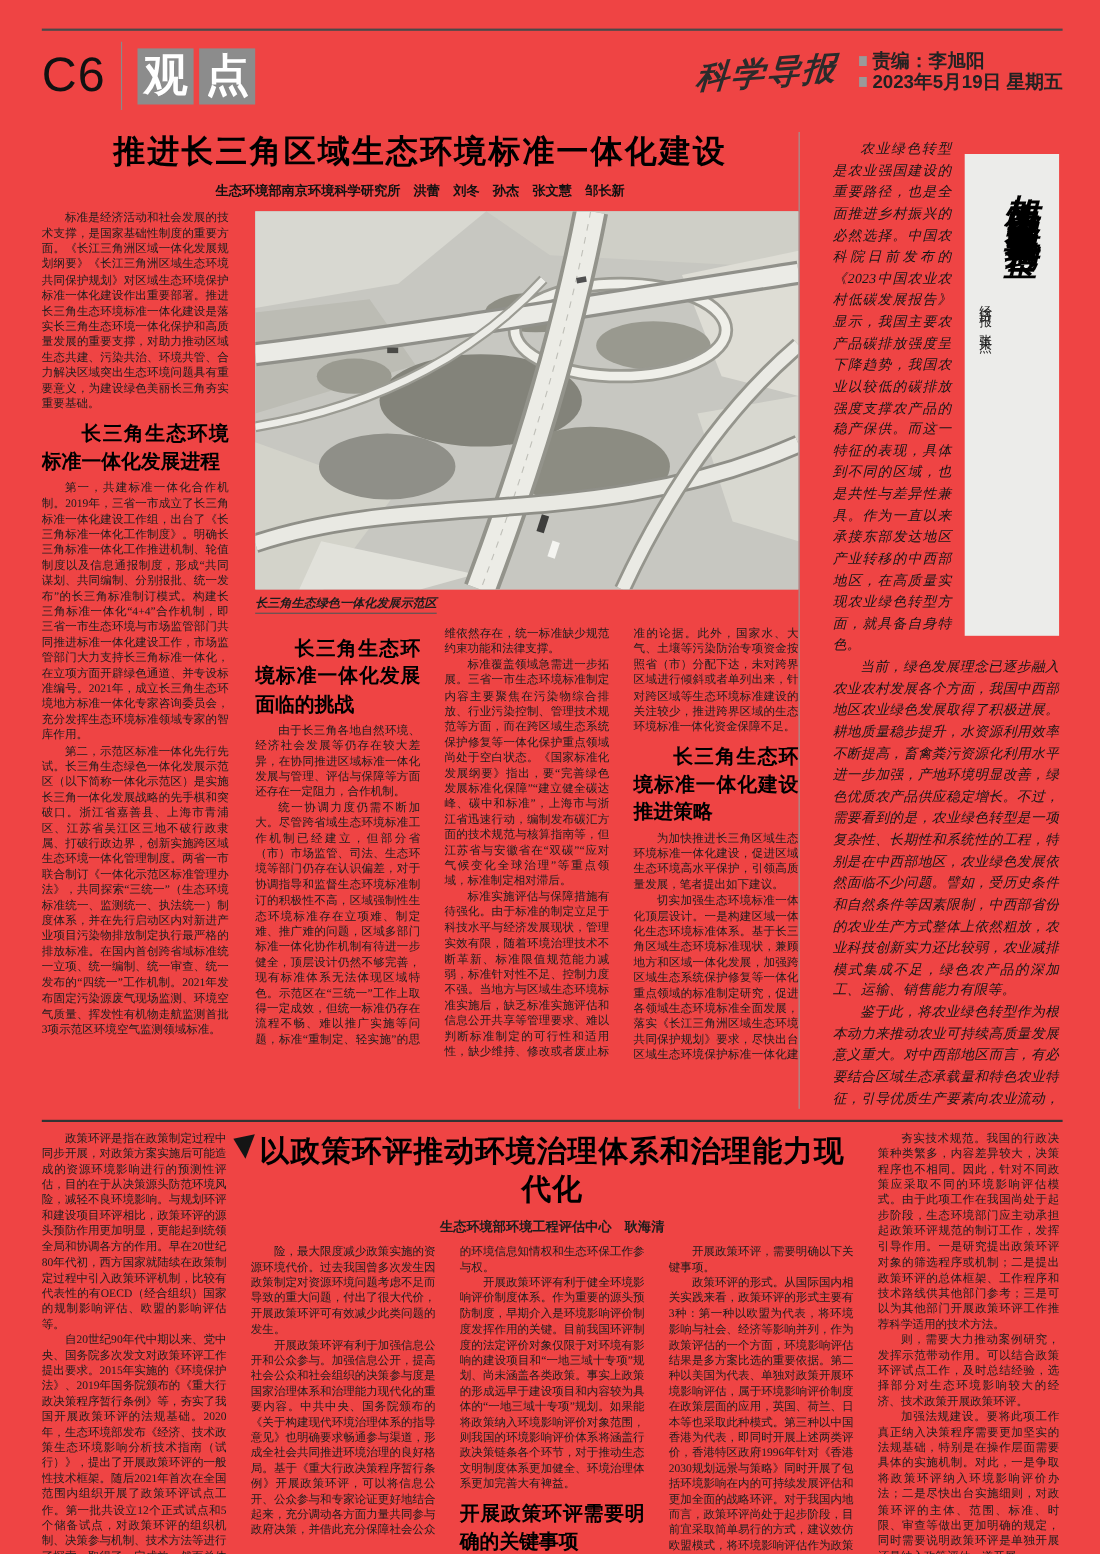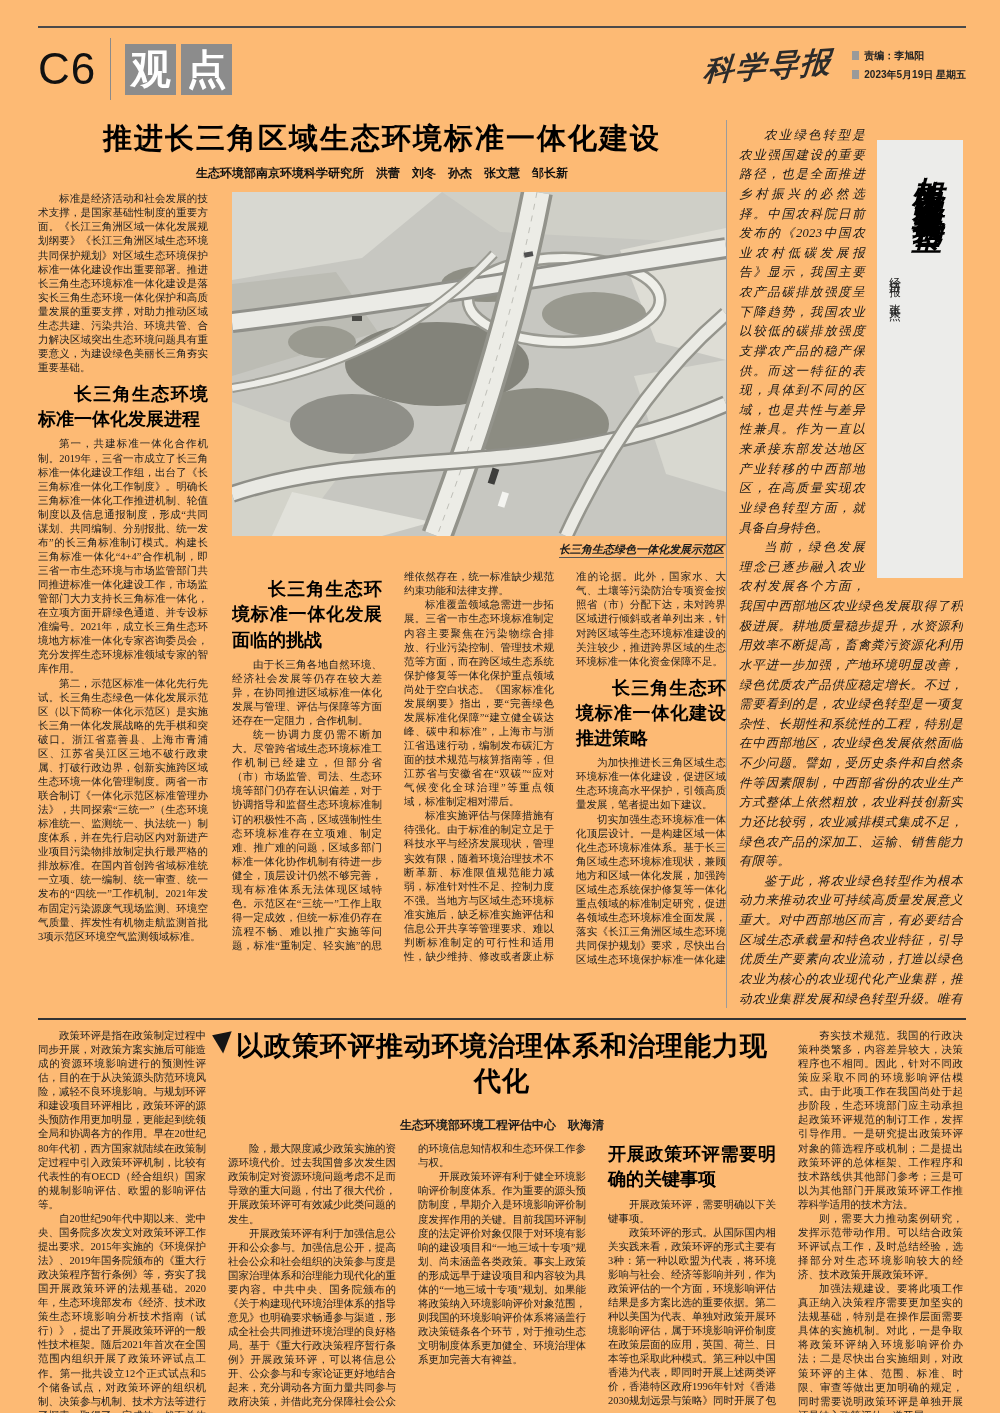--- a/index.html
+++ b/index.html
@@ -1,82 +1,82 @@
 <!DOCTYPE html>
 <html><head>
 <meta charset="utf-8">
 <style>
   * { margin:0; padding:0; box-sizing:border-box; }
   html,body { background:#e8e8e6; }
   body { width:1000px; font-family:"Liberation Serif","DejaVu Serif",serif; color:#1d1d1d; }
-  .page { width:1000px; height:1413px; background:#fdba74; padding:26px 34px 18px 38px; overflow:hidden; position:relative; }
+  .page { width:1000px; height:1413px; background:#ef4444; padding:26px 34px 18px 38px; overflow:hidden; position:relative; }
 
   .top-rule { border-top:2px solid #4a4a4a; margin-bottom:10px; }
 
   
   .masthead { display:flex; justify-content:space-between; align-items:flex-start; height:74px; }
   .mh-left { display:flex; align-items:center; gap:14px; }
   .page-no { font-family:"Liberation Sans","DejaVu Sans",sans-serif; font-size:44px; font-weight:500; letter-spacing:1px; color:#111; }
   .vdiv { width:1px; height:62px; background:#8a8a8a; }
   .section-blocks { display:flex; gap:5px; }
   .blk { width:51px; height:51px; background:#8c8c8c; color:#fff; font-family:"Liberation Sans","DejaVu Sans",sans-serif;
          font-weight:bold; font-size:40px; line-height:51px; text-align:center; display:inline-block; }
   .mh-right { display:flex; align-items:flex-start; gap:16px; padding-top:8px; }
   .logo { font-size:30px; font-weight:bold; font-style:italic; color:#2b2b2b;
           transform:skewX(-8deg) rotate(-4deg); letter-spacing:2px; padding-right:4px; }
   .pub-info { border-left:0; font-family:"Liberation Sans","DejaVu Sans",sans-serif; }
-  .pub-line { font-size:10px; font-weight:bold; color:#222; line-height:19px; display:flex; align-items:center; gap:5px; }
+  .pub-line { font-size:17px; font-weight:bold; color:#222; line-height:19px; display:flex; align-items:center; gap:5px; }
   .sq { width:7px; height:9px; background:#9a9a9a; display:inline-block; }
 
   
   .para { text-indent:2em; text-align:justify; margin:0; }
   .sub-head { font-family:"Liberation Sans","DejaVu Sans",sans-serif; font-size:18px; line-height:1.4;
               font-weight:bold; color:#000; margin:7px 0 5px; text-indent:2em; text-align:justify; }
   .sub-head.flush { text-indent:0; }
 
   
   .content-row { display:flex; margin-top:8px; height:888px; }
   .main-article { width:688px; }
   .main-title { font-family:"Liberation Sans","DejaVu Sans",sans-serif; font-size:29px; font-weight:900;
                 letter-spacing:2px; text-align:center; color:#000; line-height:1.25; }
   .byline { text-align:center; font-size:12px; font-weight:600; margin:9px 0 10px; color:#111; }
   .main-body { display:flex; gap:24px; height:782px; }
   .col { font-size:10.5px; line-height:1.34; overflow:hidden; }
   .col-first { width:170px; height:100%; }
   .main-right { width:494px; display:flex; flex-direction:column; }
   .photo { width:494px; height:344px; overflow:hidden; background:#c9c9c3; }
   .photo svg { display:block; }
-  .caption-row { text-align:right; padding:3px 2px 0 0; height:22px; }
+  .caption-row { text-align:left; padding:3px 2px 0 0; height:22px; }
   .caption { font-style:italic; font-size:11px; font-weight:600; border-bottom:1px solid #555; padding-bottom:2px; }
   .flow-3 { margin-top:12px; column-count:3; column-gap:22px; column-fill:auto; height:404px; overflow:hidden;
             font-size:10.5px; line-height:1.34; }
 
   
-  .sidebar { width:237px; margin-left:0; border-left:1px solid #9b9b9b; padding:6px 0 0 12px; height:100%; overflow:hidden; }
+  .sidebar { width:237px; margin-left:0; border-left:1px solid #9b9b9b; padding:6px 0 0 30px; height:100%; overflow:hidden; }
   .sidebar-text { font-style:italic; font-size:12.5px; line-height:1.57; letter-spacing:0.3px; color:#161616; text-align:justify; }
   .sidebar-text .para { text-indent:2em; }
   .v-block { float:right; width:86px; height:438px; background:#ececе9; background-color:#ececea; position:relative;
              margin:14px 0 10px 12px; }
   .v-title { writing-mode:vertical-rl; font-family:"Liberation Sans","DejaVu Sans",sans-serif; font-size:30px;
              font-weight:700; letter-spacing:4px; color:#000; position:absolute; right:12px; top:12px; height:414px; }
   .v-attr { writing-mode:vertical-rl; font-size:11.5px; font-style:normal; letter-spacing:3px; color:#222;
             position:absolute; left:9px; top:128px; }
 
   
   .bottom-article { border-top:2px solid #333; margin-top:10px; padding-top:9px; height:398px; }
   .ba-row { display:flex; gap:22px; height:100%; }
   .ba-col1 { width:168px; height:100%; }
   .ba-center { width:548px; display:flex; flex-direction:column; position:relative; }
   .ba-title-row { position:relative; text-align:center; }
   .deco-arrow { position:absolute; left:-14px; top:4px; width:0; height:0;
                 border-top:20px solid #151515; border-left:7px solid transparent; border-right:13px solid transparent;
                 transform:rotate(-12deg); }
   .ba-title { font-family:"Liberation Sans","DejaVu Sans",sans-serif; font-size:27px; font-weight:900;
               letter-spacing:1px; color:#000; line-height:1.3; }
-  .ba-byline { text-align:center; font-size:12px; font-weight:600; margin:18px 0 8px; }
+  .ba-byline { text-align:center; font-size:12px; font-weight:600; margin:8px 0 8px; }
   .ba-flow { height:292px; margin-top:0; }
   .ba-col5 { width:165px; height:100%; }
 </style>
 </head>
 <body>
 
 <div class="page">
   <div class="top-rule"></div>
 
   <header class="masthead">

